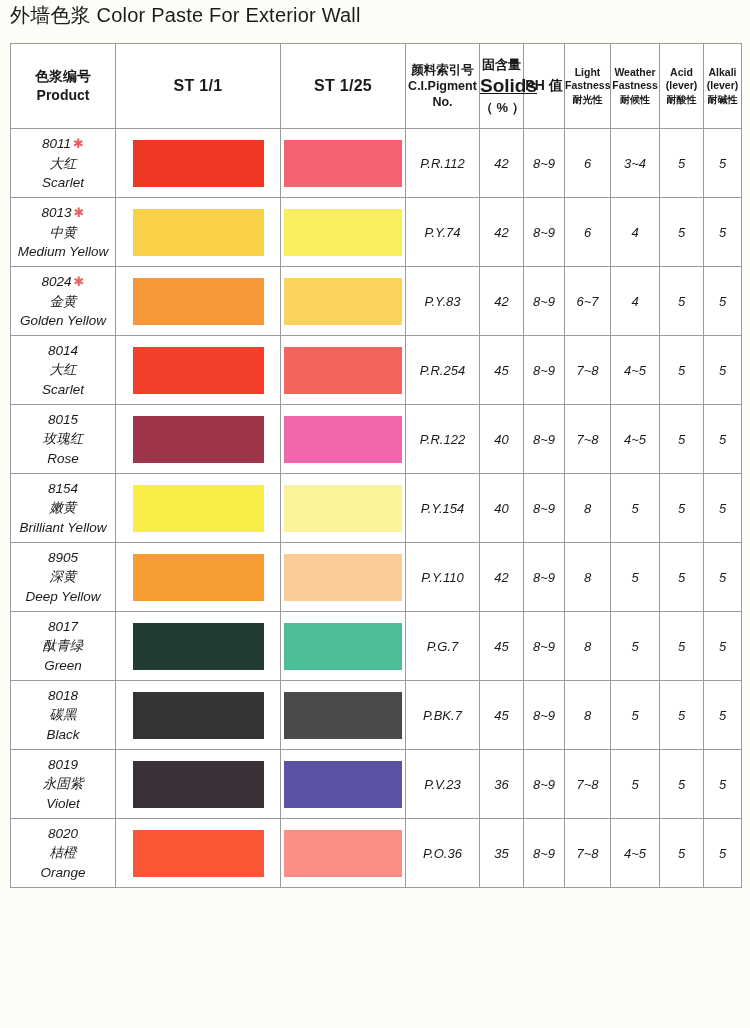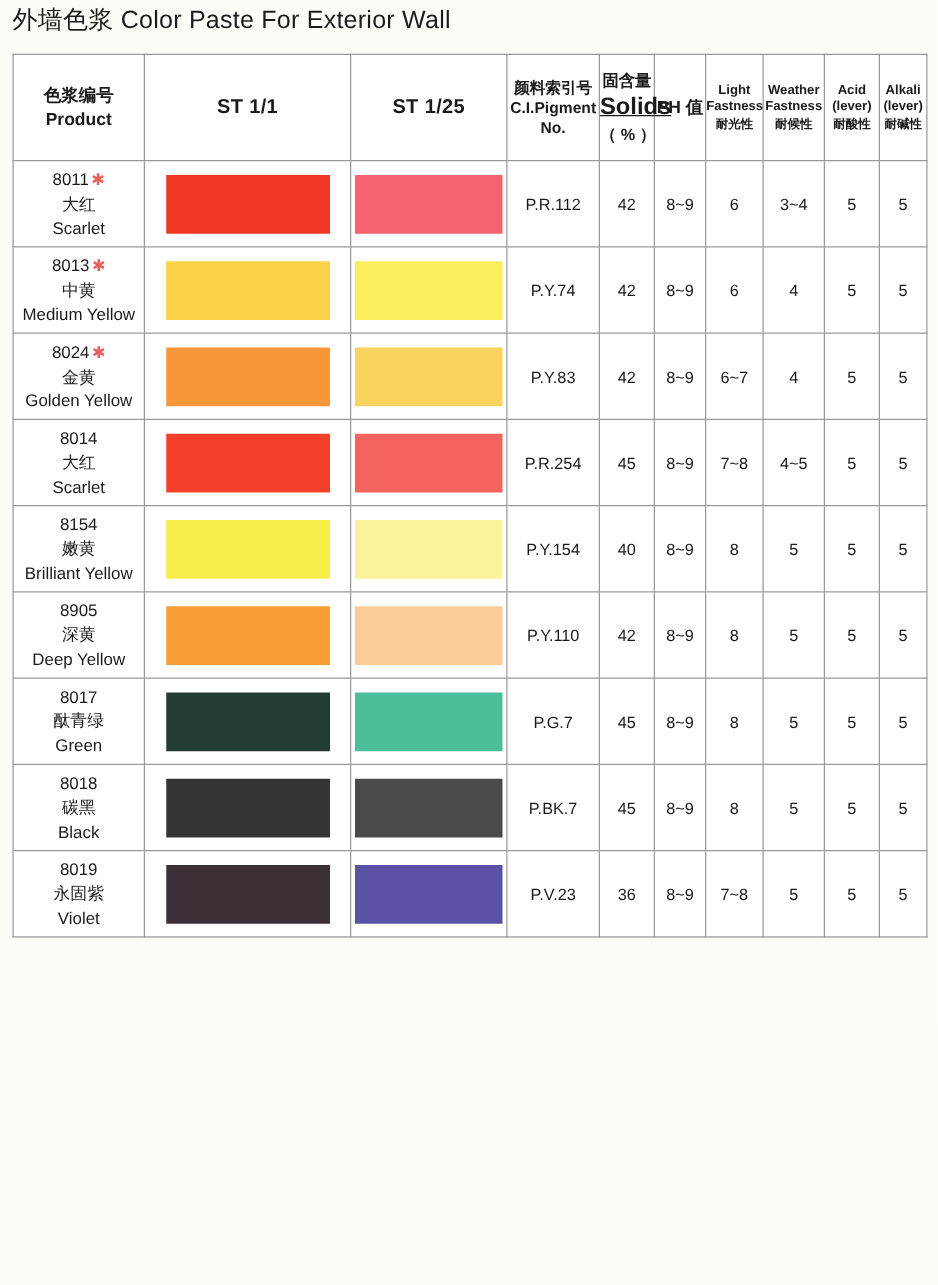--- a/index.html
+++ b/index.html
@@ -93,21 +93,21 @@
   }
   .hdr-ci-1 { display:block; font-size: 12.5px; line-height: 1.3; white-space: nowrap; }
   .hdr-ci-2 { display:block; font-size: 12.5px; line-height: 1.3; white-space: nowrap; }
   .hdr-ci-3 { display:block; font-size: 12.5px; line-height: 1.3; white-space: nowrap; }
   .hdr-sol-1 { display:block; font-size: 13px; line-height: 1.32; white-space: nowrap; }
   .hdr-sol-2 { display:block; font-size: 19px; line-height: 1.32; white-space: nowrap; text-decoration: underline; }
   .hdr-sol-3 { display:block; font-size: 13px; line-height: 1.32; white-space: nowrap; }
   .hdr-ph { font-size: 14px; white-space: nowrap; }
 
   
-  #tbl tbody tr { height: 69px; }
+  #tbl tbody tr { height: 69px; font-style: italic; }
 
   .prod-cell {
     line-height: 1.42;
   }
   .prod-code {
     display: block;
     font-size: 13.5px;
     white-space: nowrap;
   }
   .prod-code .star {
@@ -281,20 +281,40 @@
           <td class="val ci">P.R.254</td>
           <td class="val">45</td>
           <td class="val">8~9</td>
           <td class="val">7~8</td>
           <td class="val">4~5</td>
           <td class="val">5</td>
           <td class="val">5</td>
         </tr>
         <tr>
           <td class="prod-cell">
+            <span class="prod-code">8015</span>
+            <span class="prod-cn">玫瑰红</span>
+            <span class="prod-en">Rose</span>
+          </td>
+          <td class="swatch-cell">
+            <span class="swatch" style="background: rgb(158, 52, 72);"></span>
+          </td>
+          <td class="swatch-cell">
+            <span class="swatch narrow" style="background: rgb(241, 103, 172);"></span>
+          </td>
+          <td class="val ci">P.R.122</td>
+          <td class="val">40</td>
+          <td class="val">8~9</td>
+          <td class="val">7~8</td>
+          <td class="val">4~5</td>
+          <td class="val">5</td>
+          <td class="val">5</td>
+        </tr>
+        <tr>
+          <td class="prod-cell">
             <span class="prod-code">8154</span>
             <span class="prod-cn">嫩黄</span>
             <span class="prod-en">Brilliant Yellow</span>
           </td>
           <td class="swatch-cell">
             <span class="swatch" style="background: rgb(249, 237, 74);"></span>
           </td>
           <td class="swatch-cell">
             <span class="swatch narrow" style="background: rgb(250, 243, 153);"></span>
           </td>
@@ -379,16 +399,36 @@
             <span class="swatch narrow" style="background: rgb(91, 82, 165);"></span>
           </td>
           <td class="val ci">P.V.23</td>
           <td class="val">36</td>
           <td class="val">8~9</td>
           <td class="val">7~8</td>
           <td class="val">5</td>
           <td class="val">5</td>
           <td class="val">5</td>
         </tr>
+        <tr>
+          <td class="prod-cell">
+            <span class="prod-code">8020</span>
+            <span class="prod-cn">桔橙</span>
+            <span class="prod-en">Orange</span>
+          </td>
+          <td class="swatch-cell">
+            <span class="swatch" style="background: rgb(251, 85, 54);"></span>
+          </td>
+          <td class="swatch-cell">
+            <span class="swatch narrow" style="background: rgb(251, 141, 133);"></span>
+          </td>
+          <td class="val ci">P.O.36</td>
+          <td class="val">35</td>
+          <td class="val">8~9</td>
+          <td class="val">7~8</td>
+          <td class="val">4~5</td>
+          <td class="val">5</td>
+          <td class="val">5</td>
+        </tr>
       </tbody>
   </table>
 
 </div>
 
 </body></html>

